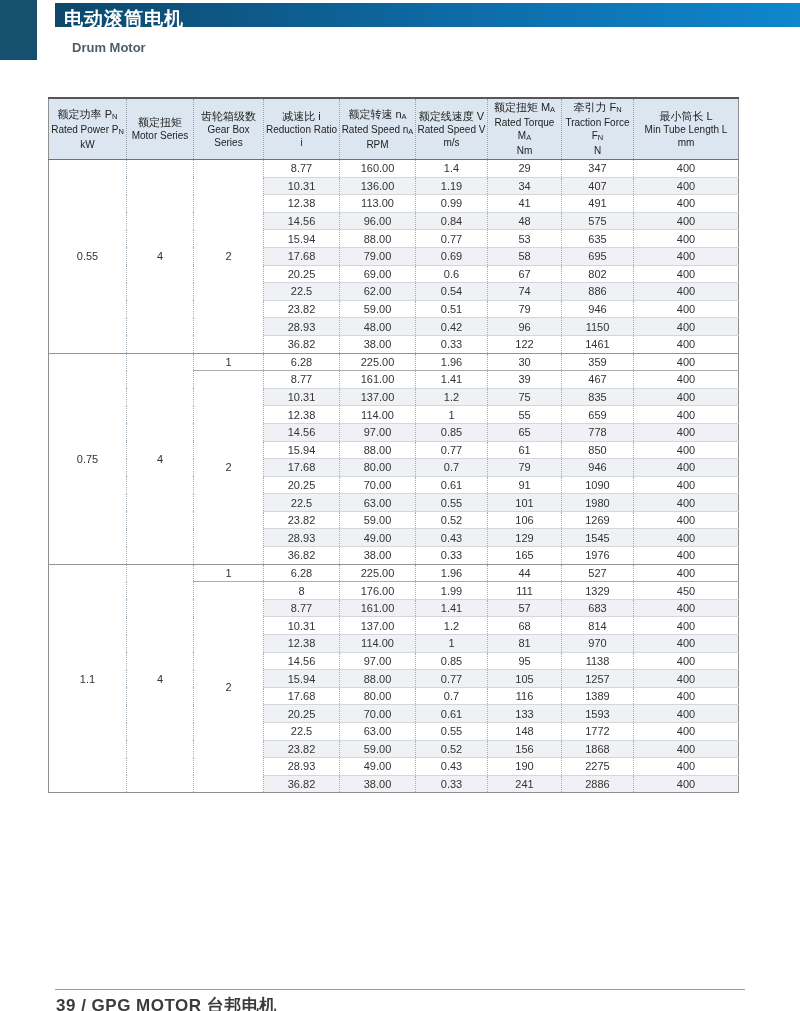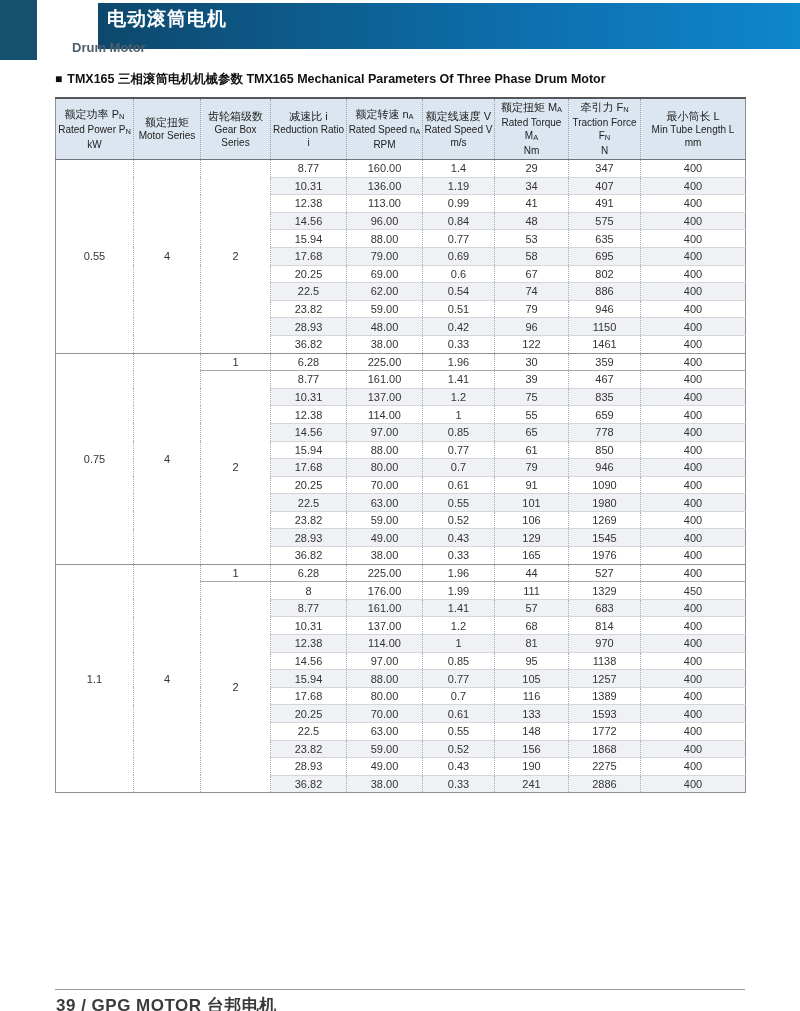--- a/index.html
+++ b/index.html
@@ -5,40 +5,39 @@
   html,body { margin:0; padding:0; background:#ffffff; }
   .page {
     position:relative; width:800px; height:1011px; margin:0 auto;
     background:#ffffff; overflow:hidden;
     font-family:"Liberation Sans", sans-serif;
   }
   
   .corner-square { position:absolute; left:0; top:0; width:37px; height:60px; background:#15506f; }
   
   .banner {
-    position:absolute; left:55px; top:3px; right:0; height:46px;
+    position:absolute; left:55px; top:3px; right:0; height:24px;
     background:linear-gradient(90deg, #0d486c 0%, #0d6ca8 55%, #0f86cd 100%);
-    margin-left:43px;
   }
   .banner-title {
     color:#ffffff; font-size:19px; font-weight:bold;
     line-height:31px; padding-left:9px; letter-spacing:1px;
   }
   .banner-sub {
     position:absolute; left:64px; top:40px;
     font-size:13px; font-weight:bold; color:#4e5e6a;padding-left:8px;
   }
   
   .section-title {
     position:absolute; left:55px; top:71px;
     font-size:12.5px; font-weight:bold; color:#101010; white-space:nowrap;
   }
   .section-title .bullet { font-size:12px; margin-right:5px; }
   
-  .table-wrap { position:absolute; left:55px; top:97px; width:690px; }
+  .table-wrap { position:absolute; left:48px; top:97px; width:690px; }
   table { border-collapse:collapse; width:690px; table-layout:fixed;
           font-size:11px; color:#333333; }
   table { border:1px solid #8f8f8f; border-top:2px solid #55575a; }
   thead tr { height:44px; }
   th {
     background:#dce6f0; font-weight:normal; color:#222222;
     border:1px dotted #98a1ab; border-bottom:1px solid #6f7276; border-top:none;
     padding:2px 1px; vertical-align:middle;
   }
   .h-zh { font-size:11px; line-height:13px; }
@@ -68,23 +67,20 @@
 <div class="page">
 
   <div class="corner-square"></div>
 
   <div class="banner">
     <div class="banner-title">电动滚筒电机</div>
   </div>
 
   <div class="banner-sub">Drum Motor</div>
 
-  <div class="section-title">
-    <span class="bullet">■</span><span>TMX165 三相滚筒电机机械参数 TMX165 Mechanical Parameters Of Three Phase Drum Motor</span>
-  </div>
 
   <div class="table-wrap">
     <table>
       <colgroup>
           <col style="width: 78px;">
           <col style="width: 67px;">
           <col style="width: 70px;">
           <col style="width: 76px;">
           <col style="width: 76px;">
           <col style="width: 72px;">

